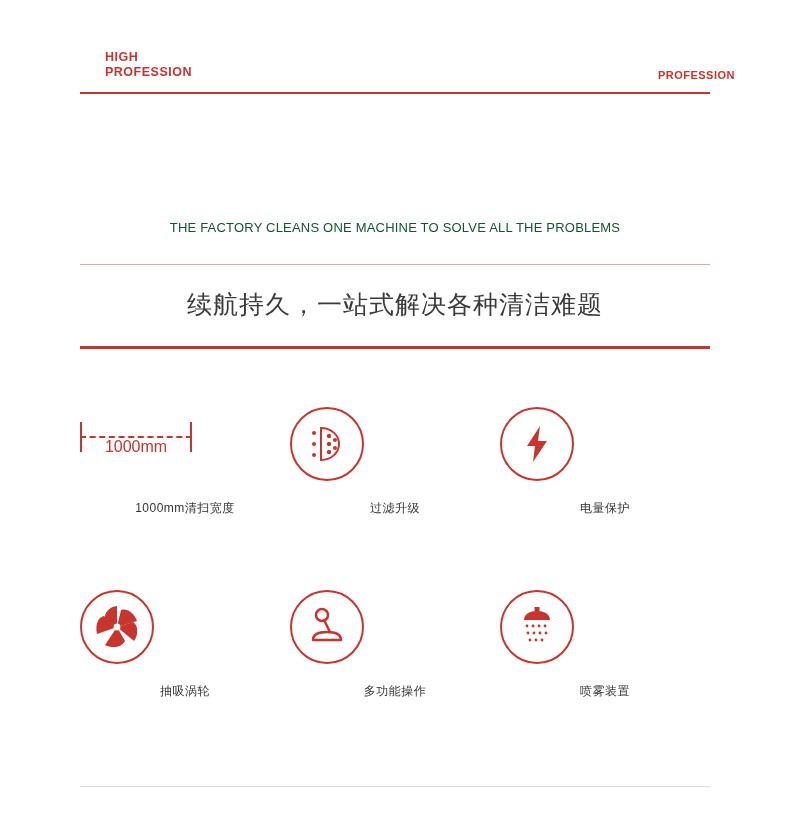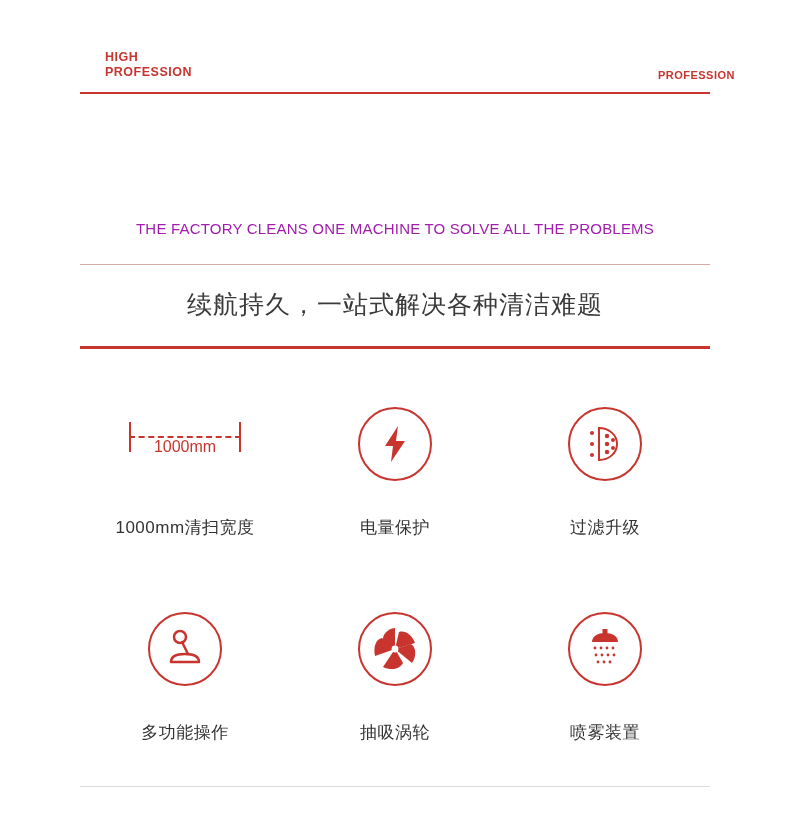--- a/index.html
+++ b/index.html
@@ -70,23 +70,23 @@
     letter-spacing: 2px;
     color: #c8352f;
     line-height: 62px;
   }
   .sub-en {
     position: absolute;
     left: 0;
     top: 220px;
     width: 790px;
     text-align: center;
-    font-size: 15px;
+    font-size: 13px;
     letter-spacing: 0.2px;
-    color: #a21caf;
+    color: #14532d;
   }
 
   .divider-thin {
     position: absolute;
     left: 80px;
     top: 264px;
     width: 630px;
     height: 1px;
     background: #d8a9a6;
   }
@@ -121,25 +121,24 @@
     grid-template-columns: repeat(3, 1fr);
     grid-row-gap: 62px;
   }
   .feature {
     text-align: center;
   }
   .icon-wrap {
     height: 96px;
     display: flex;
     align-items: center;
-    justify-content: center;
   }
   .feature-label {
-    margin-top: 24px;
-    font-size: 17px;
+    margin-top: 8px;
+    font-size: 12px;
     color: #333333;
     letter-spacing: 0.5px;
   }
 
   .circle {
     width: 74px;
     height: 74px;
     border-radius: 50%;
     border: 2px solid #c8352f;
     display: flex;
@@ -216,31 +215,20 @@
     <div class="feature">
       <div class="icon-wrap">
         <div class="ruler">
           <div class="bar"></div>
           <div class="end left"></div>
           <div class="end right"></div>
           <div class="rtext">1000mm</div>
         </div>
       </div>
       <div class="feature-label">1000mm清扫宽度</div>
-    </div>
-
-    <div class="feature">
-      <div class="icon-wrap">
-        <div class="circle">
-          <svg width="34" height="40" viewBox="0 0 34 40" aria-hidden="true">
-            <path d="M20 2 L7 22 L15 22 L13 38 L27 17 L18 17 Z" fill="#c8352f"></path>
-          </svg>
-        </div>
-      </div>
-      <div class="feature-label">电量保护</div>
     </div>
 
     <div class="feature">
       <div class="icon-wrap">
         <div class="circle">
           <svg width="44" height="42" viewBox="0 0 44 42" aria-hidden="true">
             <path d="M16 5 C26 5, 34 12, 34 21 C34 30, 26 37, 16 37 Z" fill="none" stroke="#c8352f" stroke-width="2"></path>
             <circle cx="9" cy="10" r="2" fill="#c8352f"></circle>
             <circle cx="9" cy="21" r="2" fill="#c8352f"></circle>
             <circle cx="9" cy="32" r="2" fill="#c8352f"></circle>
@@ -251,46 +239,57 @@
             <circle cx="30" cy="25" r="2" fill="#c8352f"></circle>
           </svg>
         </div>
       </div>
       <div class="feature-label">过滤升级</div>
     </div>
 
     <div class="feature">
       <div class="icon-wrap">
         <div class="circle">
-          <svg width="44" height="42" viewBox="0 0 44 42" aria-hidden="true">
-            <circle cx="17" cy="9" r="6" fill="none" stroke="#c8352f" stroke-width="2.5"></circle>
-            <line x1="19" y1="14" x2="25" y2="26" stroke="#c8352f" stroke-width="2.5" stroke-linecap="round"></line>
-            <path d="M8 34 C8 28, 14 26, 22 26 C30 26, 36 28, 36 34 Z" fill="none" stroke="#c8352f" stroke-width="2.5" stroke-linejoin="round"></path>
-          </svg>
-        </div>
-      </div>
-      <div class="feature-label">多功能操作</div>
+          <svg width="34" height="40" viewBox="0 0 34 40" aria-hidden="true">
+            <path d="M20 2 L7 22 L15 22 L13 38 L27 17 L18 17 Z" fill="#c8352f"></path>
+          </svg>
+        </div>
+      </div>
+      <div class="feature-label">电量保护</div>
     </div>
 
     <div class="feature">
       <div class="icon-wrap">
         <div class="circle">
           <svg width="46" height="46" viewBox="0 0 46 46" aria-hidden="true">
             <g fill="#c8352f">
               <path d="M23 23 L23 2 C15 3, 10 9, 11 15 Z"></path>
               <path d="M23 23 L43 17 C40 9, 33 4, 27 6 Z"></path>
               <path d="M23 23 L40 37 C45 30, 44 21, 39 18 Z"></path>
               <path d="M23 23 L11 41 C19 45, 28 43, 31 37 Z"></path>
               <path d="M23 23 L3 30 C1 21, 4 13, 10 12 Z"></path>
             </g>
             <circle cx="23" cy="23" r="3.4" fill="#ffffff"></circle>
           </svg>
         </div>
       </div>
       <div class="feature-label">抽吸涡轮</div>
+    </div>
+
+    <div class="feature">
+      <div class="icon-wrap">
+        <div class="circle">
+          <svg width="44" height="42" viewBox="0 0 44 42" aria-hidden="true">
+            <circle cx="17" cy="9" r="6" fill="none" stroke="#c8352f" stroke-width="2.5"></circle>
+            <line x1="19" y1="14" x2="25" y2="26" stroke="#c8352f" stroke-width="2.5" stroke-linecap="round"></line>
+            <path d="M8 34 C8 28, 14 26, 22 26 C30 26, 36 28, 36 34 Z" fill="none" stroke="#c8352f" stroke-width="2.5" stroke-linejoin="round"></path>
+          </svg>
+        </div>
+      </div>
+      <div class="feature-label">多功能操作</div>
     </div>
 
     <div class="feature">
       <div class="icon-wrap">
         <div class="circle">
           <svg width="46" height="42" viewBox="0 0 46 42" aria-hidden="true">
             <path d="M10 14 C10 8, 16 5, 23 5 C30 5, 36 8, 36 14 Z" fill="#c8352f"></path>
             <rect x="20.5" y="1" width="5" height="5" fill="#c8352f"></rect>
             <g fill="#c8352f">
               <circle cx="13" cy="20" r="1.4"></circle>

